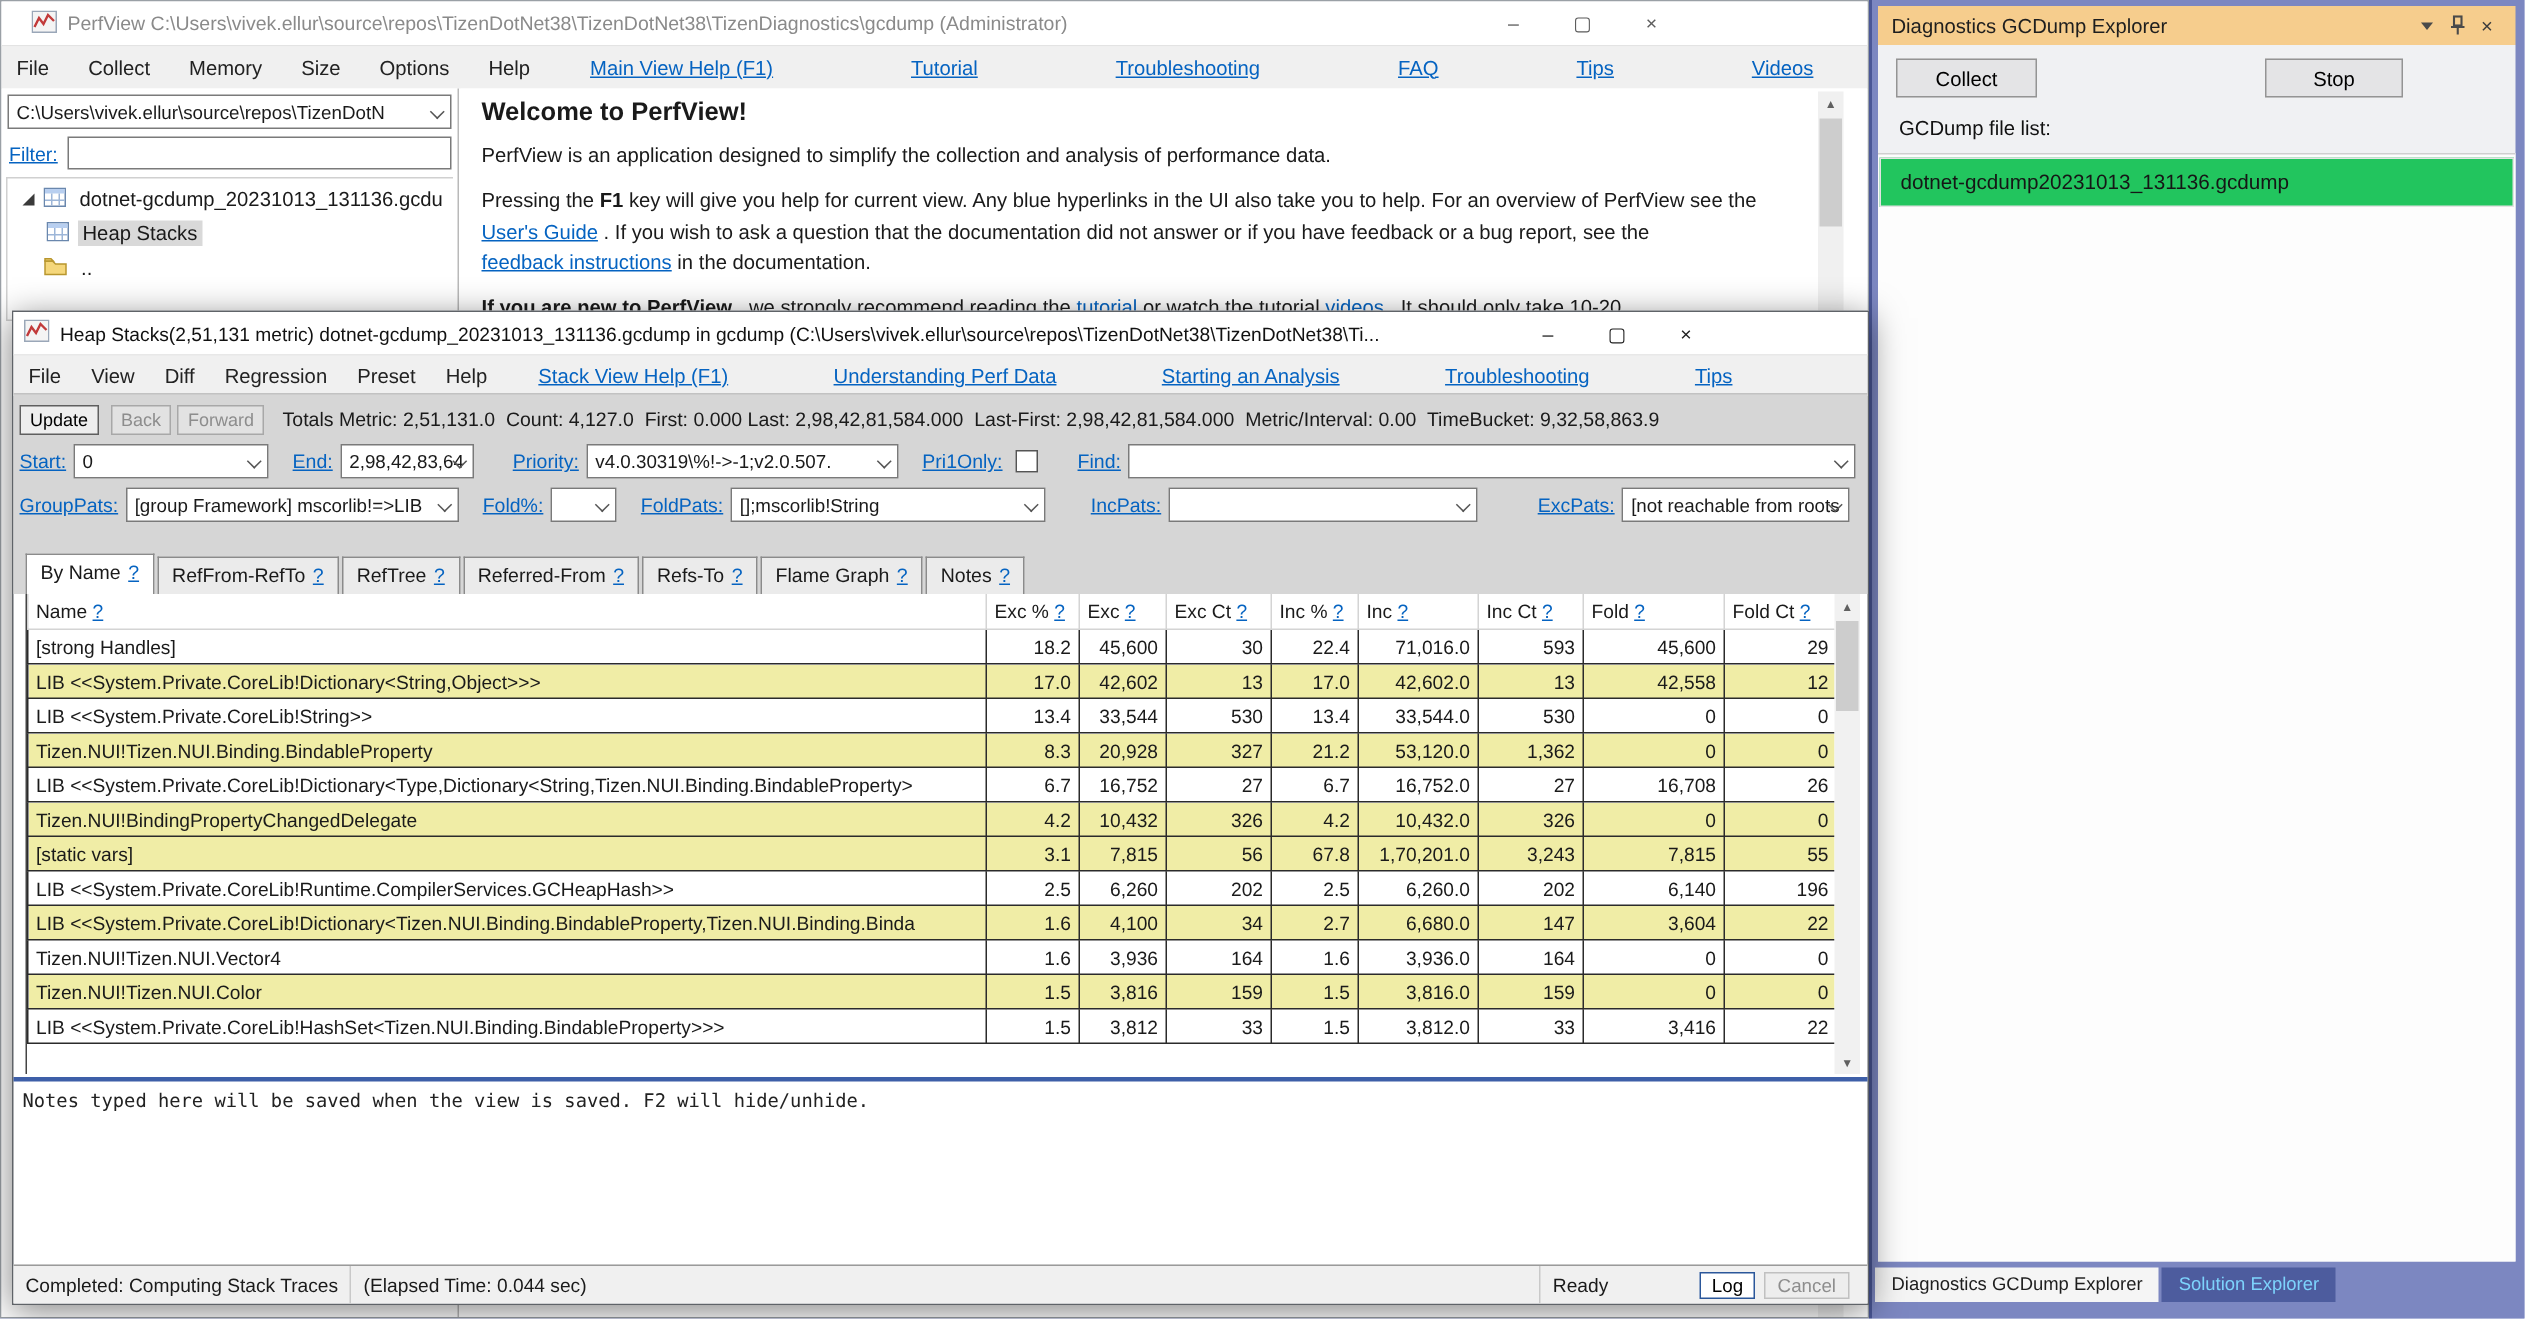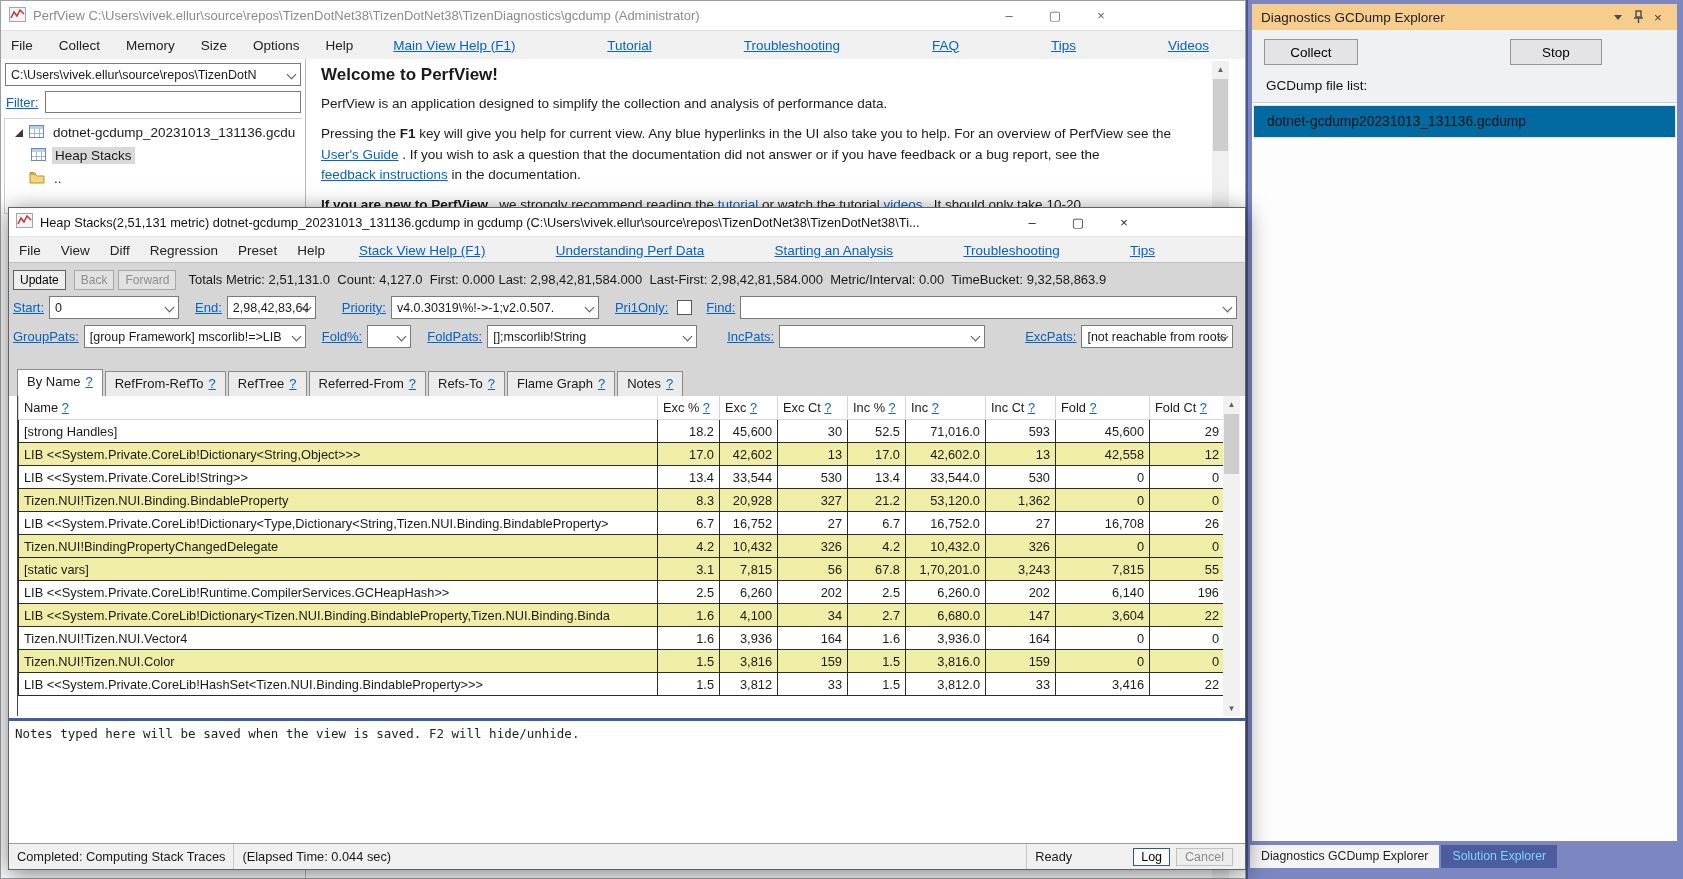--- a/index.html
+++ b/index.html
@@ -2,21 +2,21 @@
 <html><head>
 <meta charset="utf-8">
 <style>
   *{margin:0;padding:0;box-sizing:border-box}
   html,body{width:1683px;height:879px;overflow:hidden}
   body{font-family:"Liberation Sans",sans-serif;font-size:13px;color:#1a1a1a;background:#7c87c1;position:relative}
   .lnk{color:#0563c1;text-decoration:underline;cursor:pointer;white-space:nowrap}
   .win{position:absolute;background:#fff}
   
   #main-window{left:0;top:0;width:1246px;height:879px;border:1px solid #9aa0a6}
-  .m-titlebar{position:relative;height:30px;background:#fff;display:flex;align-items:center;padding-left:8px;gap:7px;border-bottom:1px solid #e3e3e3}
+  .m-titlebar{position:relative;height:30px;background:#fff;display:flex;align-items:center;padding-left:20px;gap:7px;border-bottom:1px solid #e3e3e3}
   .m-title{font-size:13px;color:#8a8a8a;white-space:nowrap;overflow:hidden}
   .winbtns{position:absolute;top:0;height:29px;display:flex}
   .wbtn{width:46px;height:29px;display:flex;align-items:center;justify-content:center;font-size:13px;color:#5d5d5d}
   .menubar{height:28px;background:#f0f0f0;display:flex;align-items:center;padding-left:10px}
   .menuitems{display:flex;gap:26px;font-size:13.5px;color:#222}
   .menulinks{flex:1;display:flex;justify-content:space-between;margin:0 36px 0 40px;font-size:13.5px}
   .sidebar{position:absolute;left:0;top:58px;width:305px;bottom:0;background:#fff;border-right:1px solid #b9b9b9}
   .combo{background:#fff;border:1px solid #7a7a7a;height:23px;display:flex;align-items:center;padding:0 16px 0 5px;position:relative;font-size:12.5px;white-space:nowrap;overflow:hidden}
   .combo::after{content:"";position:absolute;right:5px;top:7px;width:6px;height:6px;border-left:1.6px solid #555;border-bottom:1.6px solid #555;transform:rotate(-45deg)}
   .path-combo{margin:4px 4px 2px 4px}
@@ -75,21 +75,21 @@
   
   #vs-panel{position:absolute;left:1246px;top:0;width:437px;height:879px;background:#7c87c1;border-left:2px solid #4a5796}
   .vs-title{position:absolute;left:4px;top:4px;right:6px;height:26px;background:#f6cd8d;display:flex;align-items:center;padding:0 9px;font-size:13.5px;color:#1e1e1e}
   .vs-title .sp{flex:1}
   .vs-ticon{width:20px;display:flex;align-items:center;justify-content:center;color:#3b3b3b}
   .tri-down{width:0;height:0;border-left:4px solid transparent;border-right:4px solid transparent;border-top:5px solid #4a4a4a}
   .vs-body{position:absolute;left:4px;top:30px;right:6px;bottom:38px;background:#f0f1f3}
   .vs-btn{position:absolute;background:#e4e4e6;border:1px solid #949494;font-size:13.5px;height:26px;display:flex;align-items:center;justify-content:center;font-family:"Liberation Sans",sans-serif}
   .vs-label{position:absolute;left:14px;top:48px;font-size:13.5px;color:#111}
   .vs-list{position:absolute;left:0;right:0;top:72px;bottom:0;background:#fdfdfd;border-top:1px solid #cfcfcf}
-  .vs-item{margin:2px 1px;padding:8px 13px;background:#0369a1;border:1px solid #e3e3e3;font-size:13.8px;color:#161616;white-space:nowrap;overflow:hidden}
+  .vs-item{margin:2px 1px;padding:8px 13px;background:#22c55e;border:1px solid #e3e3e3;font-size:13.8px;color:#161616;white-space:nowrap;overflow:hidden}
   .vs-tabs{position:absolute;left:1250px;top:845px;display:flex;gap:2px;z-index:3}
   .vs-tab{padding:4px 11px 5px 11px;font-size:12.3px;white-space:nowrap}
   .vs-tab.active{background:#f5f5f5;color:#1e1e1e}
   .vs-tab.inactive{background:#4d5c9e;color:#7dd3fc}
   .menu-item{cursor:default}
 </style>
 </head>
 <body>
 
 <div id="screen">
@@ -225,21 +225,21 @@
         <span class="lnk flabel" style="margin-left:16px">End:</span>
         <div class="combo" style="width:89px">
             <span>2,98,42,83,64</span>
           </div>
         <span class="lnk flabel" style="margin-left:26px">Priority:</span>
         <div class="combo" style="width:208px">
             <span>v4.0.30319\%!-&gt;-1;v2.0.507.</span>
           </div>
         <span class="lnk flabel" style="margin-left:16px">Pri1Only:</span>
         <div class="cb"></div>
-        <span class="lnk flabel" style="margin-left:14px">Find:</span>
+        <span class="lnk flabel" style="margin-left:26px">Find:</span>
         <div class="combo findbox">
             <span></span>
           </div>
       </div>
       <div class="trow trow3">
         <span class="lnk flabel">GroupPats:</span>
         <div class="combo" style="width:222px">
             <span>[group Framework] mscorlib!=&gt;LIB</span>
           </div>
         <span class="lnk flabel" style="margin-left:16px">Fold%:</span>
@@ -317,21 +317,21 @@
               <th><span>Fold </span><span class="lnk">?</span></th>
               <th><span>Fold Ct </span><span class="lnk">?</span></th>
             </tr>
           </thead>
         <tbody id="grid-body">
             <tr>
               <td>[strong Handles]</td>
               <td class="num">18.2</td>
               <td class="num">45,600</td>
               <td class="num">30</td>
-              <td class="num">52.5</td>
+              <td class="num">22.4</td>
               <td class="num">71,016.0</td>
               <td class="num">593</td>
               <td class="num">45,600</td>
               <td class="num">29</td>
             </tr>
             <tr class="hl">
               <td>LIB &lt;&lt;System.Private.CoreLib!Dictionary&lt;String,Object&gt;&gt;&gt;</td>
               <td class="num">17.0</td>
               <td class="num">42,602</td>
               <td class="num">13</td>

